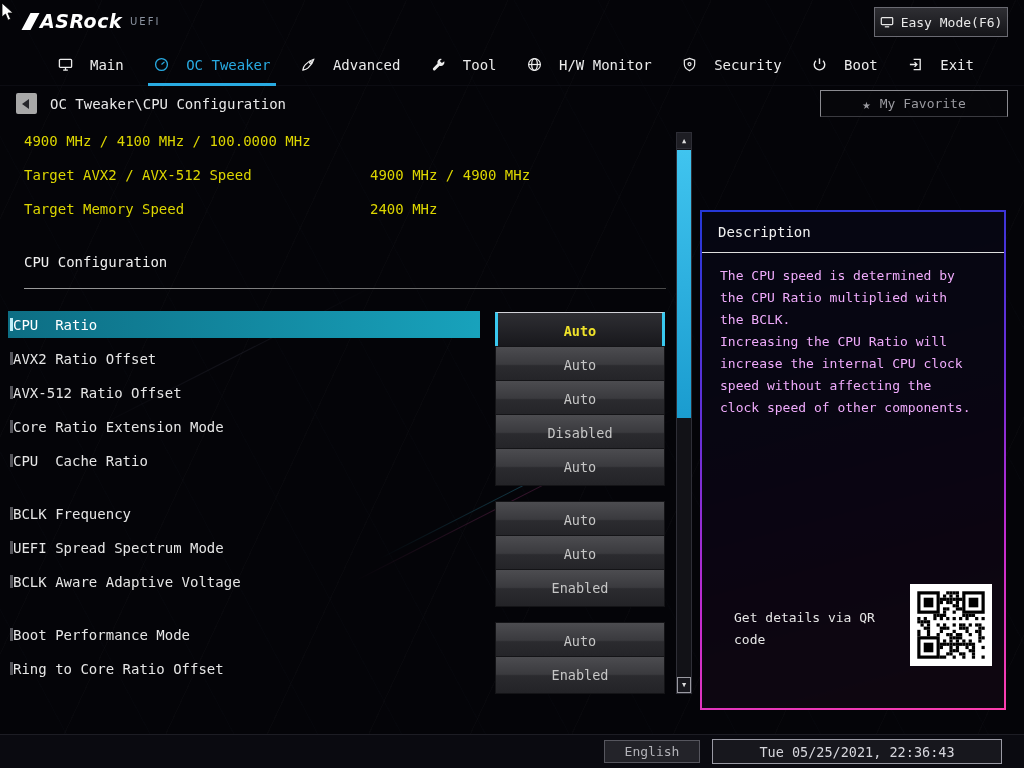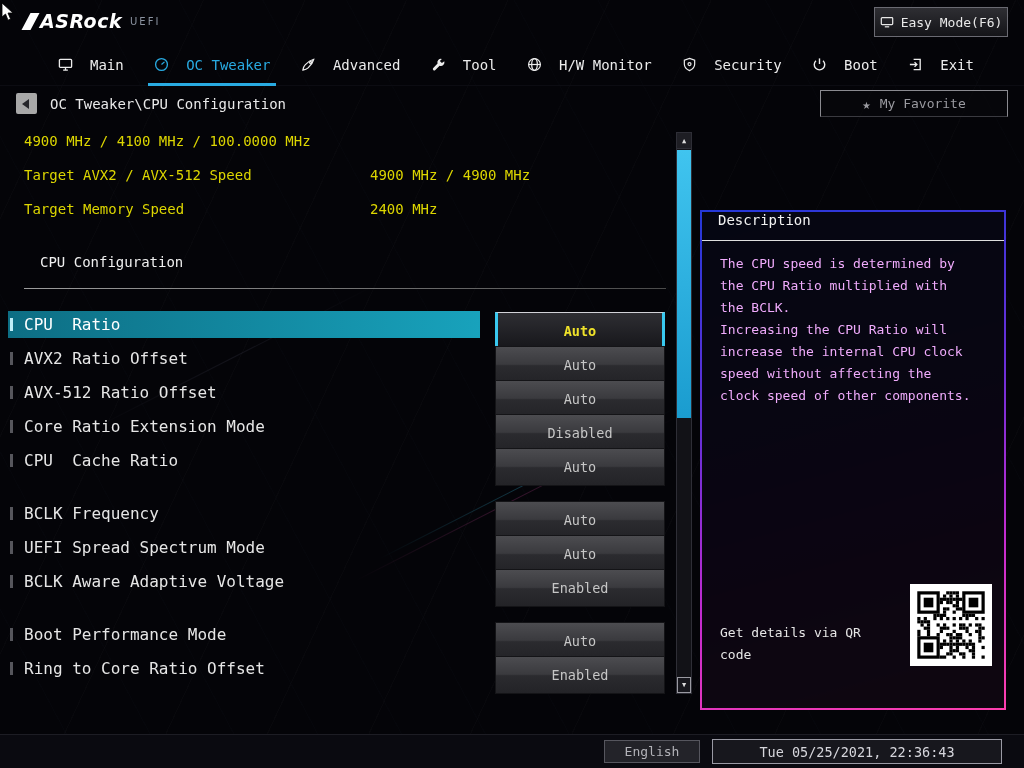--- a/index.html
+++ b/index.html
@@ -34,47 +34,47 @@
 .back-btn{position:absolute;left:16px;top:5px;width:21px;height:21px;background:#a8a8a8;border:none;border-radius:2px;cursor:pointer;display:flex;align-items:center;justify-content:center}
 .back-arrow{width:0;height:0;border-top:5px solid transparent;border-bottom:5px solid transparent;border-right:7px solid #26262a;margin-right:2px}
 .crumb{position:absolute;left:50px;top:0;line-height:32px;font-size:14px;color:#e9e9e9}
 .favorite{position:absolute;right:16px;top:2px;width:188px;height:27px;background:rgba(8,8,12,.6);border:1px solid #8a8a90;border-bottom-color:#3a3a40;color:#9a9aa0;font-family:inherit;font-size:13px;display:flex;align-items:center;justify-content:center;gap:9px;cursor:pointer}
 .star{font-size:14px;color:#9a9aa0}
 
 
 .content{position:absolute;left:0;top:124px;width:676px}
 .target-row{display:flex;height:34px;align-items:center;padding-left:24px;color:#ddd600;font-size:14px}
 .t-label{flex:0 0 346px}
-.section-title{margin-top:28px;padding-left:40px;font-size:14px;color:#f0f0f0;height:20px}
+.section-title{margin-top:28px;padding-left:24px;font-size:14px;color:#f0f0f0;height:20px}
 .divider{margin:14px 10px 0 24px;height:1px;background:linear-gradient(90deg,#9c9c9c,#4a4a4a)}
 .settings{margin-top:22px}
 .setting-row{position:relative;height:27px;margin-bottom:7px}
 .setting-row.gap-before{margin-top:26px}
 .row-hl{position:absolute;left:8px;top:0;width:472px;height:27px;display:flex;align-items:center}
 .marker{width:3px;height:13px;background:#56565c;margin-left:2px}
-.setting-label{margin-left:11px;font-size:16px;color:#e6e6e6;white-space:pre}
+.setting-label{font-size:14px;color:#e6e6e6;white-space:pre}
 .setting-row.selected .row-hl{background:linear-gradient(90deg,#0d6e84,#18a2bc)}
 .setting-row.selected .setting-label{color:#fff}
 .setting-row.selected .marker{background:#bfeef8}
 .setting-value{position:absolute;left:495px;top:1px;width:170px;height:38px;background:linear-gradient(180deg,#4c4c50 0%,#3a3a3e 48%,#2b2b2f 52%,#232327 100%);border:1px solid #141417;color:#c6c6c6;font-family:inherit;font-size:13.5px;cursor:pointer}
 .setting-row.selected .setting-value{background:linear-gradient(180deg,#2e2e33,#16161a);border-top:1px solid #d2d2d8;border-bottom:1px solid #d2d2d8;border-left:3px solid #39c8ef;border-right:3px solid #39c8ef;color:#efe22a;font-weight:bold}
 
 
 .scrollbar{position:absolute;left:676px;top:132px;width:16px;height:562px;background:#121217;border:1px solid #2e2e36}
 .sb-up,.sb-down{position:absolute;left:0;width:14px;height:16px;background:#1e1e24;color:#dcdcdc;font-size:7px;display:flex;align-items:center;justify-content:center;cursor:pointer}
 .sb-up{top:0;border-bottom:1px solid #2e2e36}
 .sb-down{bottom:0;border:1px solid #9a9aa2;background:#17171d}
 .sb-thumb{position:absolute;left:0;top:17px;width:14px;height:268px;background:linear-gradient(180deg,#40c4ef,#1a9ccf);cursor:grab}
 
 
 .desc-border{position:absolute;left:700px;top:210px;width:306px;height:500px;padding:2px;background:linear-gradient(165deg,#2438d8 0%,#6a2fd8 40%,#c42bd0 70%,#ff3fae 100%)}
 .desc-inner{position:relative;width:100%;height:100%;background:rgba(4,4,9,.96)}
-.desc-title{padding:0 16px 12px;font-size:14px;color:#f2f2f2;border-bottom:1px solid #dedede}
+.desc-title{padding:12px 16px 12px;font-size:14px;color:#f2f2f2;border-bottom:1px solid #dedede}
 .desc-body{padding:12px 12px 0 18px;font-size:13px;line-height:22px;color:#f0abfc;white-space:pre-wrap}
-.qr-row{position:absolute;left:18px;right:12px;top:372px;display:flex;justify-content:space-between;align-items:flex-end}
+.qr-row{position:absolute;left:32px;right:12px;top:372px;display:flex;justify-content:space-between;align-items:center}
 .qr-label{font-size:13px;line-height:22px;color:#e6e6e6;white-space:pre-wrap;padding-top:8px}
 .qr-box{width:82px;height:82px;background:#fff;display:flex;align-items:center;justify-content:center}
 .qr-box svg{display:block}
 
 
 .footer{position:absolute;left:0;bottom:0;width:100%;height:34px;background:#0a0a10;border-top:1px solid #1d1d24}
 .lang{position:absolute;left:604px;top:5px;width:96px;height:23px;background:#232329;border:1px solid #56565e;color:#b2b2b8;font-family:inherit;font-size:13px;cursor:pointer}
 .datetime{position:absolute;left:712px;top:4px;width:290px;height:25px;background:#17171d;border:1px solid #9a9aa4;color:#d6d6dc;font-size:13.5px;display:flex;align-items:center;justify-content:center}
 
 .cursor{position:absolute;left:1px;top:2px;pointer-events:none}

